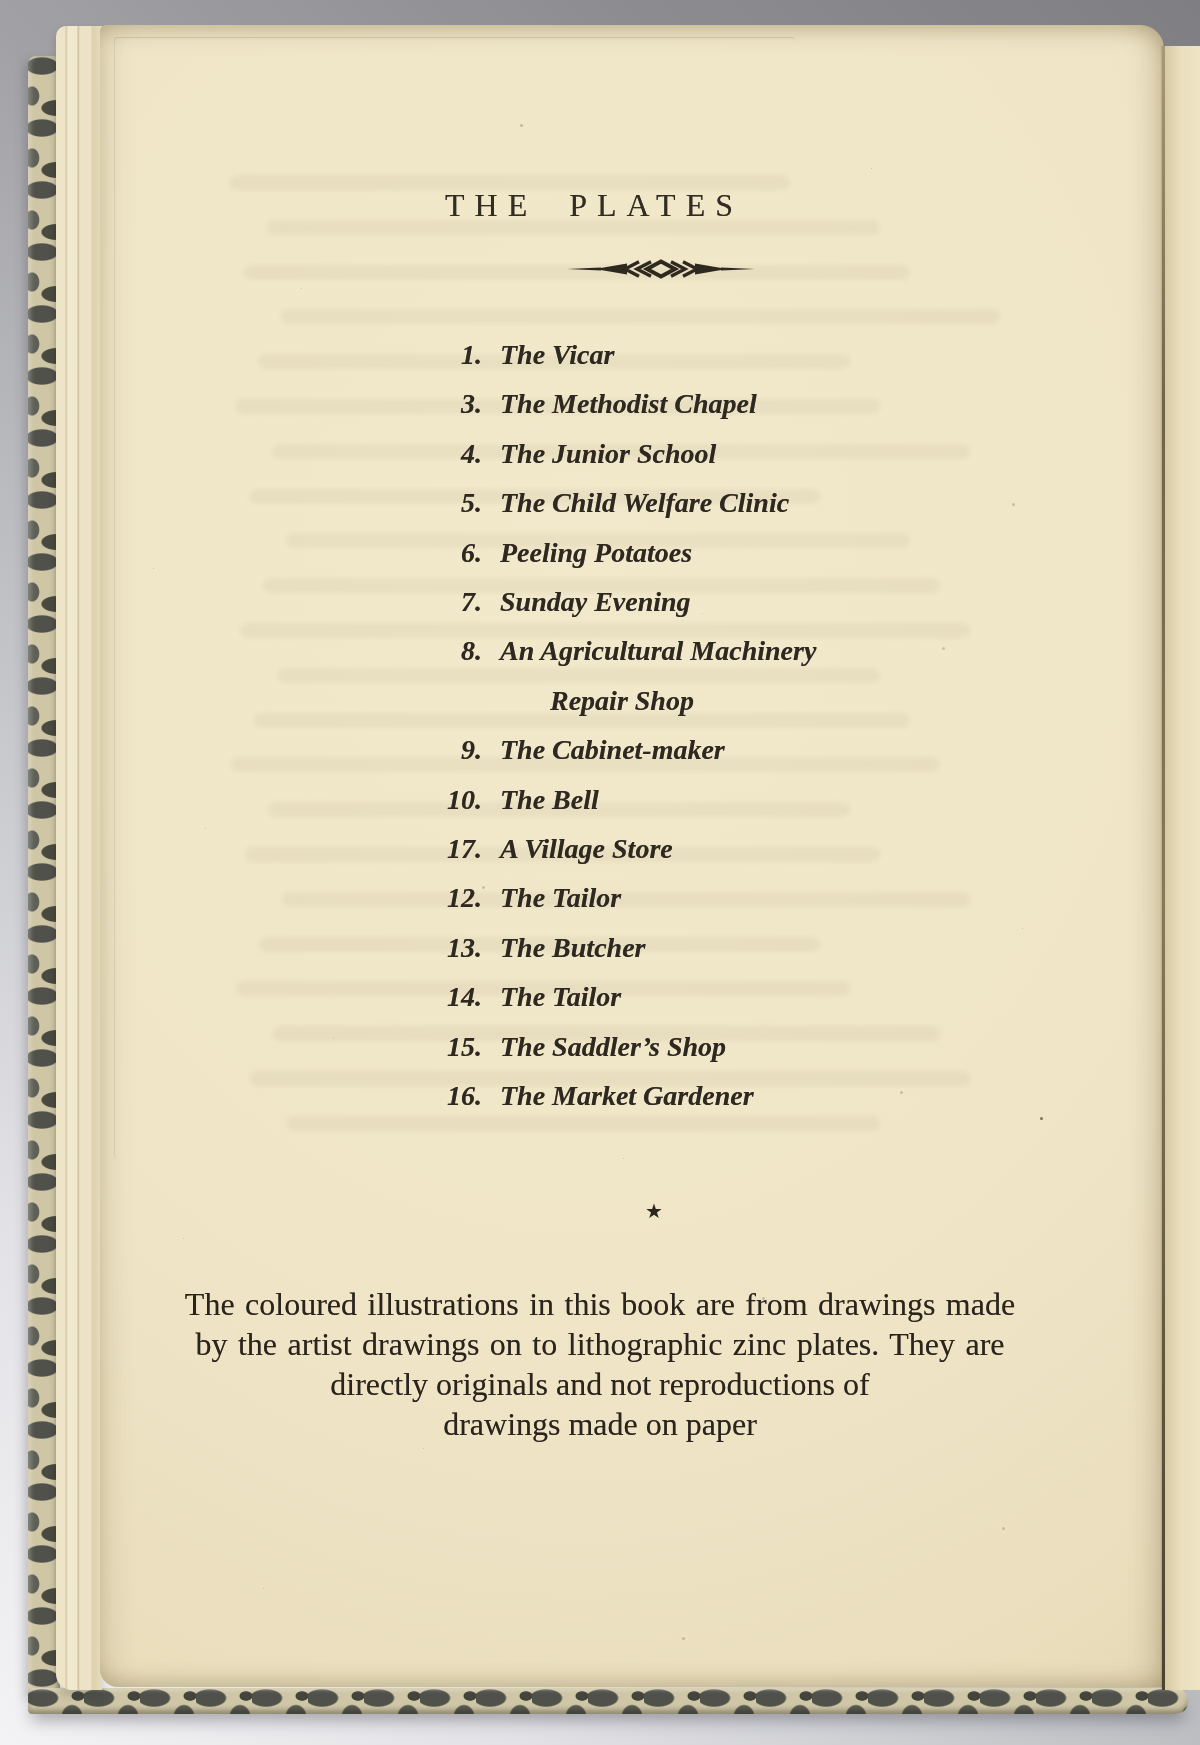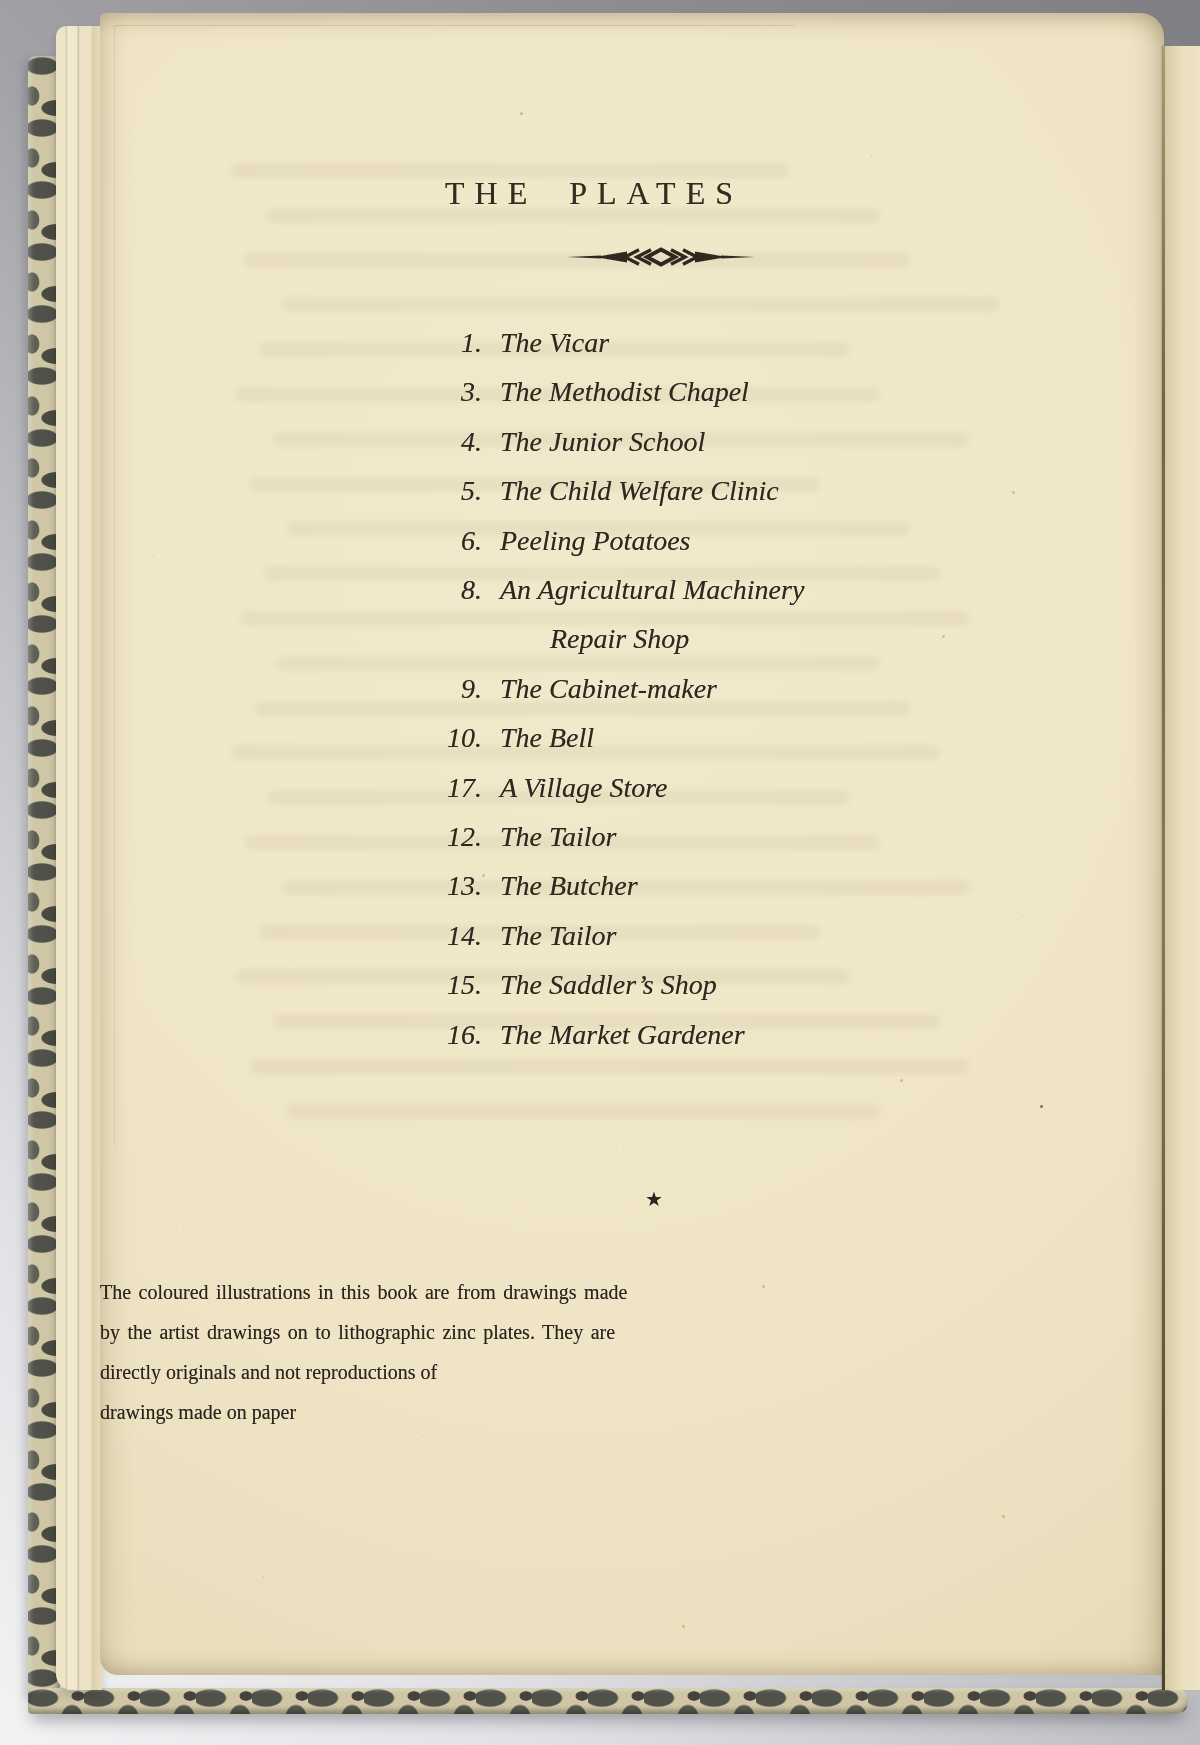--- a/index.html
+++ b/index.html
@@ -31,21 +31,21 @@
   }
   .page-stack{
     position:absolute;left:56px;top:26px;width:46px;height:1664px;
     background:linear-gradient(to right,
       #eee5c9 0px,#eee5c9 9px,#d3c7a3 10px,#f1e9cf 12px,#f1e9cf 21px,
       #ccc09c 22px,#ece3c7 24px,#ece3c7 35px,#dcd0ad 36px,#e7dcbc 46px);
     border-radius:10px 0 0 16px;
     box-shadow:0 5px 9px rgba(40,40,50,.2);
   }
   .page{
-    position:absolute;left:100px;top:13px;width:1064px;height:1662px;
+    position:absolute;left:100px;top:25px;width:1064px;height:1662px;
     border-radius:6px 24px 2px 18px;
     background:radial-gradient(120% 90% at 45% 32%,#f2e9cc 0%,#efe5c6 55%,#e9ddbc 82%,#ddd0ab 100%);
     box-shadow:
       inset -22px 0 28px -14px rgba(110,90,50,.32),
       inset 0 20px 22px -14px rgba(110,90,50,.28),
       inset 0 -18px 20px -12px rgba(110,90,50,.24),
       inset 24px 0 28px -16px rgba(110,90,50,.18);
     overflow:hidden;
   }
   .page::before{ 
@@ -91,32 +91,32 @@
     letter-spacing:10px;word-spacing:14px;color:#322c23;
     text-shadow:0 0 .5px rgba(50,44,35,.55);
   }
   .ornament{position:absolute;top:234px;left:467px;width:188px;height:20px;}
   .ornament svg polygon{fill:#2e281f;}
   .ornament svg .diamond{fill:none;stroke:#2e281f;stroke-width:4;}
   .ornament svg polyline{fill:none;stroke:#2e281f;stroke-width:3.4;}
   .plates{
     position:absolute;top:305px;left:302px;margin:0;padding:0;list-style:none;
     font-style:italic;font-size:28px;line-height:49.4px;color:#2e2821;
-    text-shadow:0 0 .4px rgba(46,40,33,.5);white-space:nowrap;
+    text-shadow:0 0 .4px rgba(46,40,33,.5);white-space:nowrap;font-weight:bold;
   }
   .plates .num{display:inline-block;width:80px;text-align:right;}
   .plates .ptitle{margin-left:18px;}
   .plates .continuation{padding-left:148px;}
   .star{
     position:absolute;top:1176px;left:554px;transform:translateX(-50%);
     font-size:20px;line-height:1;color:#2b261e;
   }
   .colophon{
-    position:absolute;top:1259px;left:0;width:1000px;text-align:left;
-    font-size:20px;line-height:40px;color:#2a241d;
+    position:absolute;top:1259px;left:0;width:1000px;text-align:center;
+    font-size:32px;line-height:40px;color:#2a241d;
     text-shadow:0 0 .4px rgba(42,36,29,.5);
   }
   .colophon .wide{word-spacing:2.5px;}
 </style>
 </head>
 <body>
 
 <div class="scene">
   <div class="cover-left marble"></div>
   <div class="cover-bottom marble"></div>
@@ -163,20 +163,21 @@
         <polygon points="188,10 154,8.5 154,11.5"></polygon>
       </svg>
     </div>
 
     <ol class="plates" id="plates">
         <li><span class="num">1.</span><span class="ptitle">The Vicar</span></li>
         <li><span class="num">3.</span><span class="ptitle">The Methodist Chapel</span></li>
         <li><span class="num">4.</span><span class="ptitle">The Junior School</span></li>
         <li><span class="num">5.</span><span class="ptitle">The Child Welfare Clinic</span></li>
         <li><span class="num">6.</span><span class="ptitle">Peeling Potatoes</span></li>
+        <li><span class="num">7.</span><span class="ptitle">Sunday Evening</span></li>
         <li><span class="num">8.</span><span class="ptitle">An Agricultural Machinery</span></li>
         <li class="continuation">Repair Shop</li>
         <li><span class="num">9.</span><span class="ptitle">The Cabinet-maker</span></li>
         <li><span class="num">10.</span><span class="ptitle">The Bell</span></li>
         <li><span class="num">17.</span><span class="ptitle">A Village Store</span></li>
         <li><span class="num">12.</span><span class="ptitle">The Tailor</span></li>
         <li><span class="num">13.</span><span class="ptitle">The Butcher</span></li>
         <li><span class="num">14.</span><span class="ptitle">The Tailor</span></li>
         <li><span class="num">15.</span><span class="ptitle">The Saddler’s Shop</span></li>
         <li><span class="num">16.</span><span class="ptitle">The Market Gardener</span></li>

